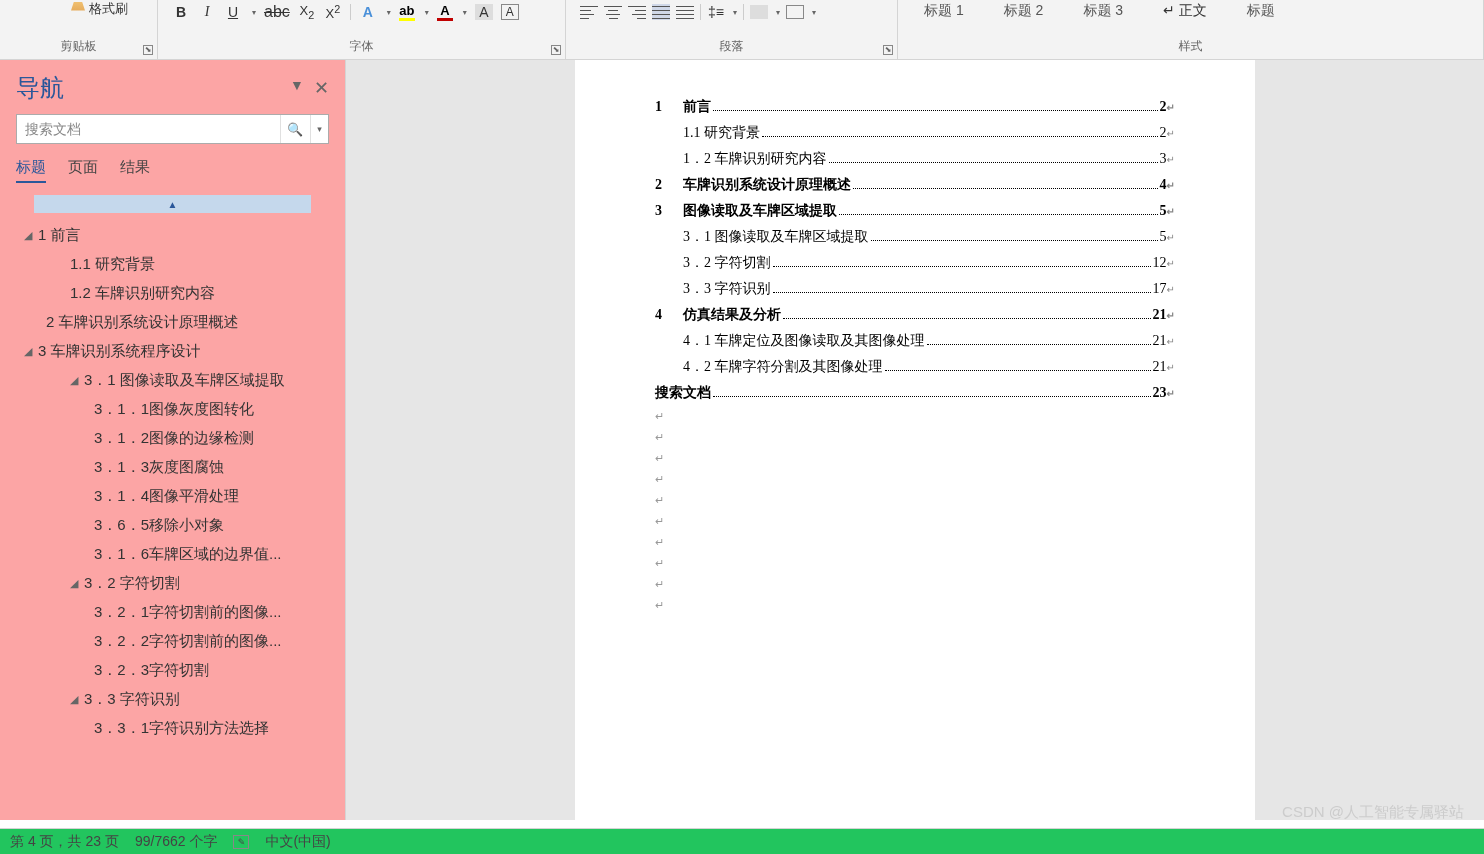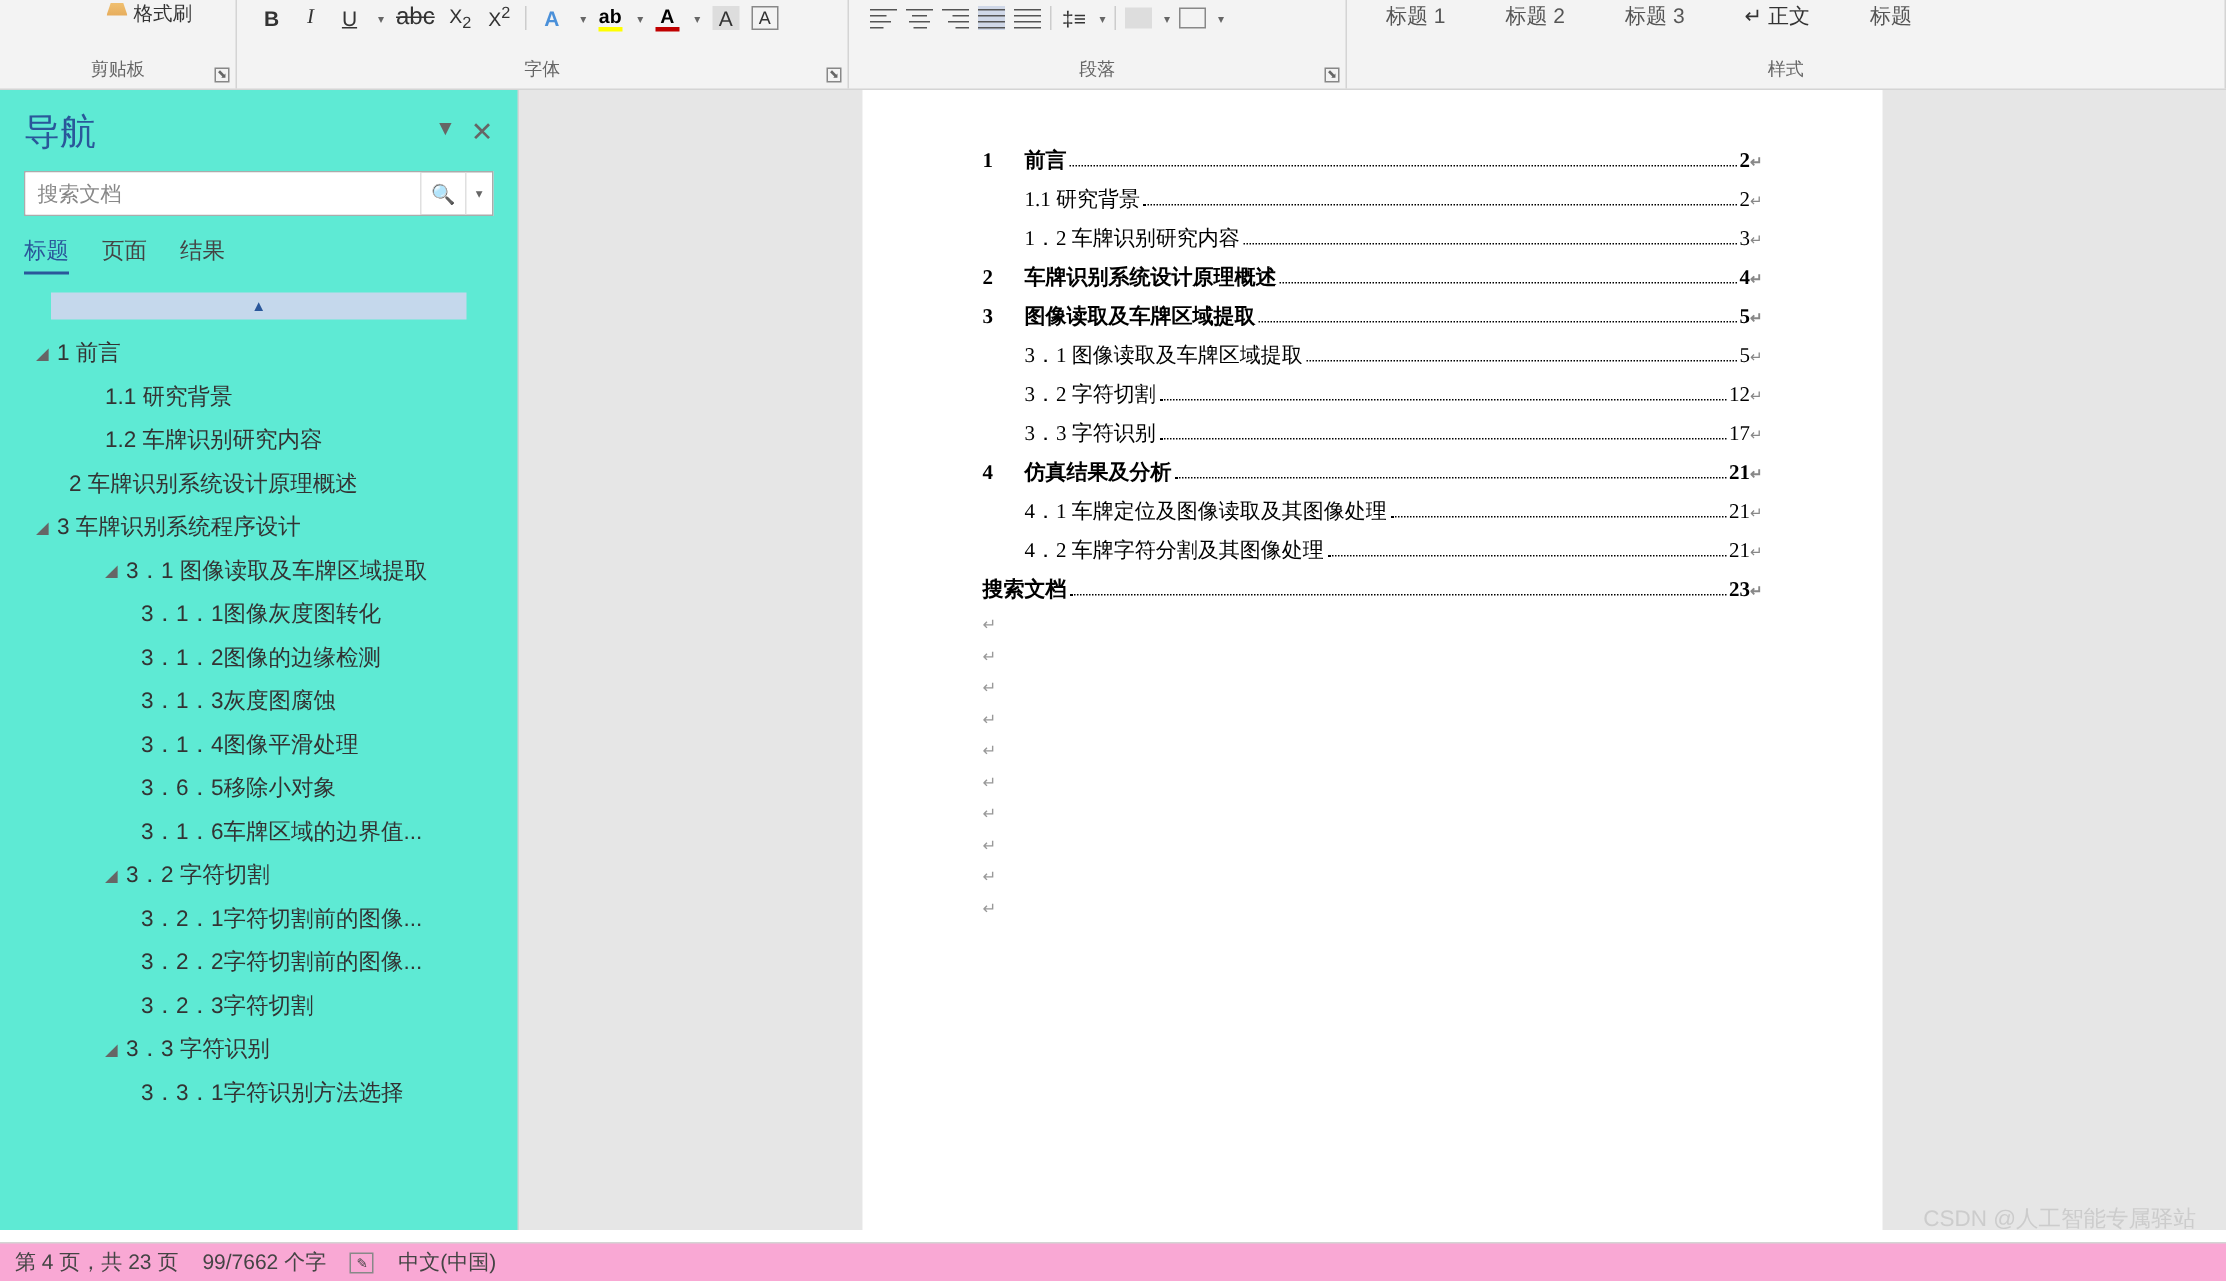--- a/index.html
+++ b/index.html
@@ -37,21 +37,21 @@
 .pbtn.c span{margin:0 auto} .pbtn.c span:nth-child(1){width:100%} .pbtn.c span:nth-child(2){width:60%} .pbtn.c span:nth-child(3){width:80%} .pbtn.c span:nth-child(4){width:50%}
 .pbtn.r span{margin-left:auto} .pbtn.r span:nth-child(1){width:100%} .pbtn.r span:nth-child(2){width:60%} .pbtn.r span:nth-child(3){width:80%} .pbtn.r span:nth-child(4){width:50%}
 .pbtn.j span{width:100%}
 .pvr { width:1px; height:16px; background:#ccc; }
 
 .style-gallery { display: flex; gap: 40px; padding: 0 20px; font-size: 14px; color: #555; height: 22px; align-items: center; }
 .style-item { cursor: pointer; }
 .style-item.body { color: #333; }
 
 .main { display: flex; height: 760px; }
-.nav-pane { width: 346px; background: #5eead4; border-right: 1px solid #d4d4d4; display: flex; flex-direction: column; padding: 8px 6px 0; }
+.nav-pane { width: 346px; background: #fca5a5; border-right: 1px solid #d4d4d4; display: flex; flex-direction: column; padding: 8px 6px 0; }
 .nav-header { display: flex; align-items: center; justify-content: space-between; padding: 4px 10px 10px; }
 .nav-title { font-size: 24px; color: #2a579a; }
 .nav-controls { display: flex; gap: 10px; color: #666; font-size: 14px; }
 .nav-ctrl { cursor: pointer; }
 
 .search-box { display: flex; border: 1px solid #ababab; background: #fff; height: 30px; margin: 0 10px 14px; }
 .search-input { flex: 1; border: none; padding: 0 8px; font-size: 14px; outline: none; }
 .search-input::placeholder { color: #888; }
 .search-btn { width: 30px; border-left: 1px solid #e0e0e0; display: flex; align-items: center; justify-content: center; color: #2a579a; cursor: pointer; font-size: 13px; }
 .search-dd { width: 18px; display: flex; align-items: center; justify-content: center; color: #666; font-size: 9px; cursor: pointer; border-left: 1px solid #e0e0e0; }
@@ -76,21 +76,21 @@
 .toc-line { display: flex; align-items: baseline; margin: 8px 0; font-size: 14px; }
 .toc-line.bold { font-weight: bold; }
 .toc-num { width: 28px; font-weight: bold; flex-shrink: 0; }
 .toc-sub { padding-left: 28px; }
 .toc-text { flex-shrink: 0; }
 .toc-dots { flex: 1; border-bottom: 1.5px dotted #000; margin: 0 2px 3px; }
 .toc-page { flex-shrink: 0; }
 .toc-mark { font-size: 10px; color: #888; }
 .para-mark { font-size: 11px; color: #999; margin: 8px 0; }
 
-.statusbar { height: 26px; background: #f9a8d4; border-top: 1px solid #d4d4d4; display: flex; align-items: center; padding: 0 10px; gap: 16px; font-size: 14px; color: #444; position: absolute; bottom: 0; left: 0; right: 0; }
+.statusbar { height: 26px; background: #22c55e; border-top: 1px solid #d4d4d4; display: flex; align-items: center; padding: 0 10px; gap: 16px; font-size: 14px; color: #444; position: absolute; bottom: 0; left: 0; right: 0; }
 .lang-icon { width: 16px; height: 14px; border: 1px solid #888; font-size: 9px; display: flex; align-items: center; justify-content: center; }
 
 .watermark { position: absolute; bottom: 32px; right: 20px; color: #ccc; font-size: 15px; z-index: 100; }
 </style>
 </head>
 <body>
 
 <div class="ribbon">
   <div class="ribbon-group rg-clipboard">
     <div class="format-painter">

